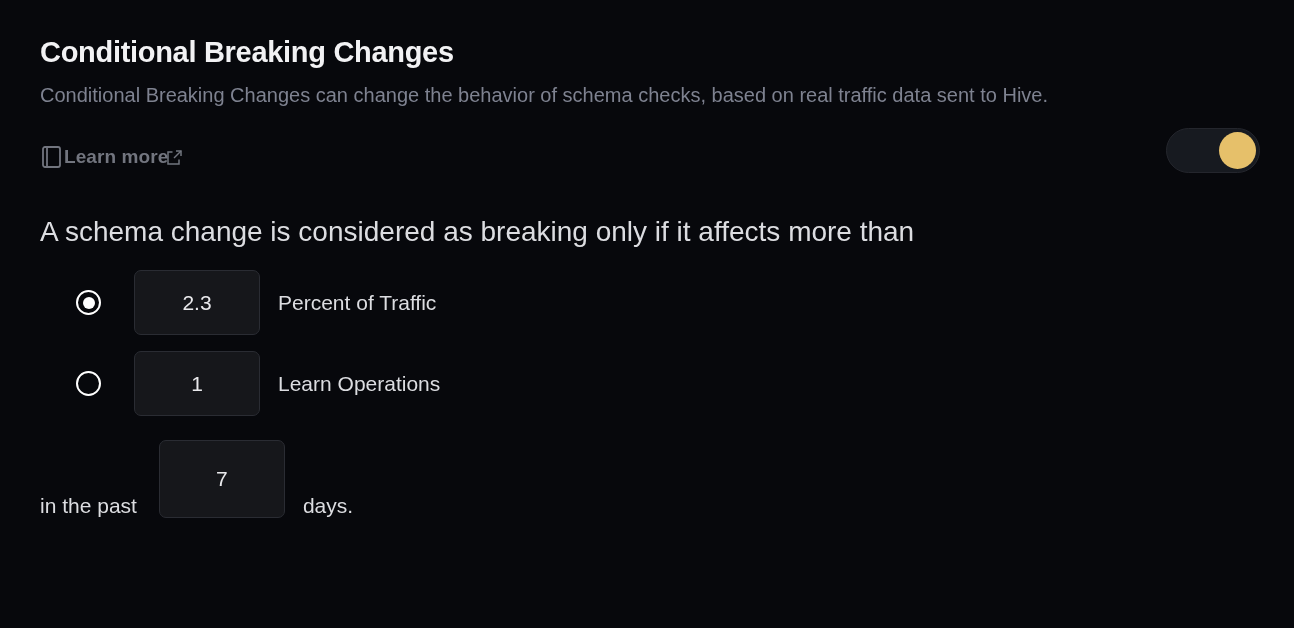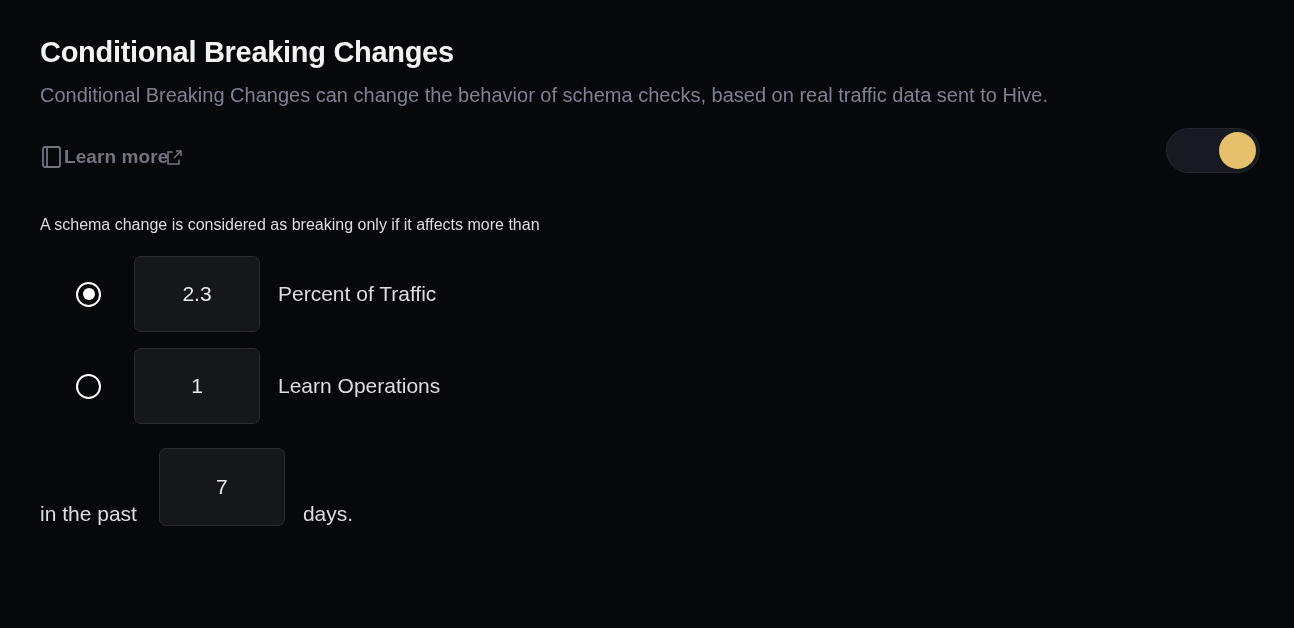--- a/index.html
+++ b/index.html
@@ -54,21 +54,21 @@
     font-size: 19px;
     font-weight: bold;
     color: #72757f;
     letter-spacing: 0.1px;
   }
   .ext-icon {
     margin-left: -2px;
   }
   .statement {
     margin-top: 46px;
-    font-size: 16px;
+    font-size: 28px;
     color: #dcdde1;
     font-weight: 400;
   }
   .option-row {
     display: flex;
     align-items: center;
     margin-top: 22px;
     padding-left: 36px;
   }
   .option-row.second {
@@ -91,21 +91,21 @@
     left: 50%;
     top: 50%;
     width: 12px;
     height: 12px;
     margin: -6px 0 0 -6px;
     border-radius: 50%;
     background: #ffffff;
   }
   .num-input {
     width: 126px;
-    height: 76px;
+    height: 65px;
     margin-left: 33px;
     background: #16171b;
     border: 1px solid #2a2c33;
     border-radius: 7px;
     color: #e9e9ec;
     font-size: 21px;
     font-family: "Liberation Sans", sans-serif;
     text-align: center;
     box-sizing: border-box;
     outline: none;

